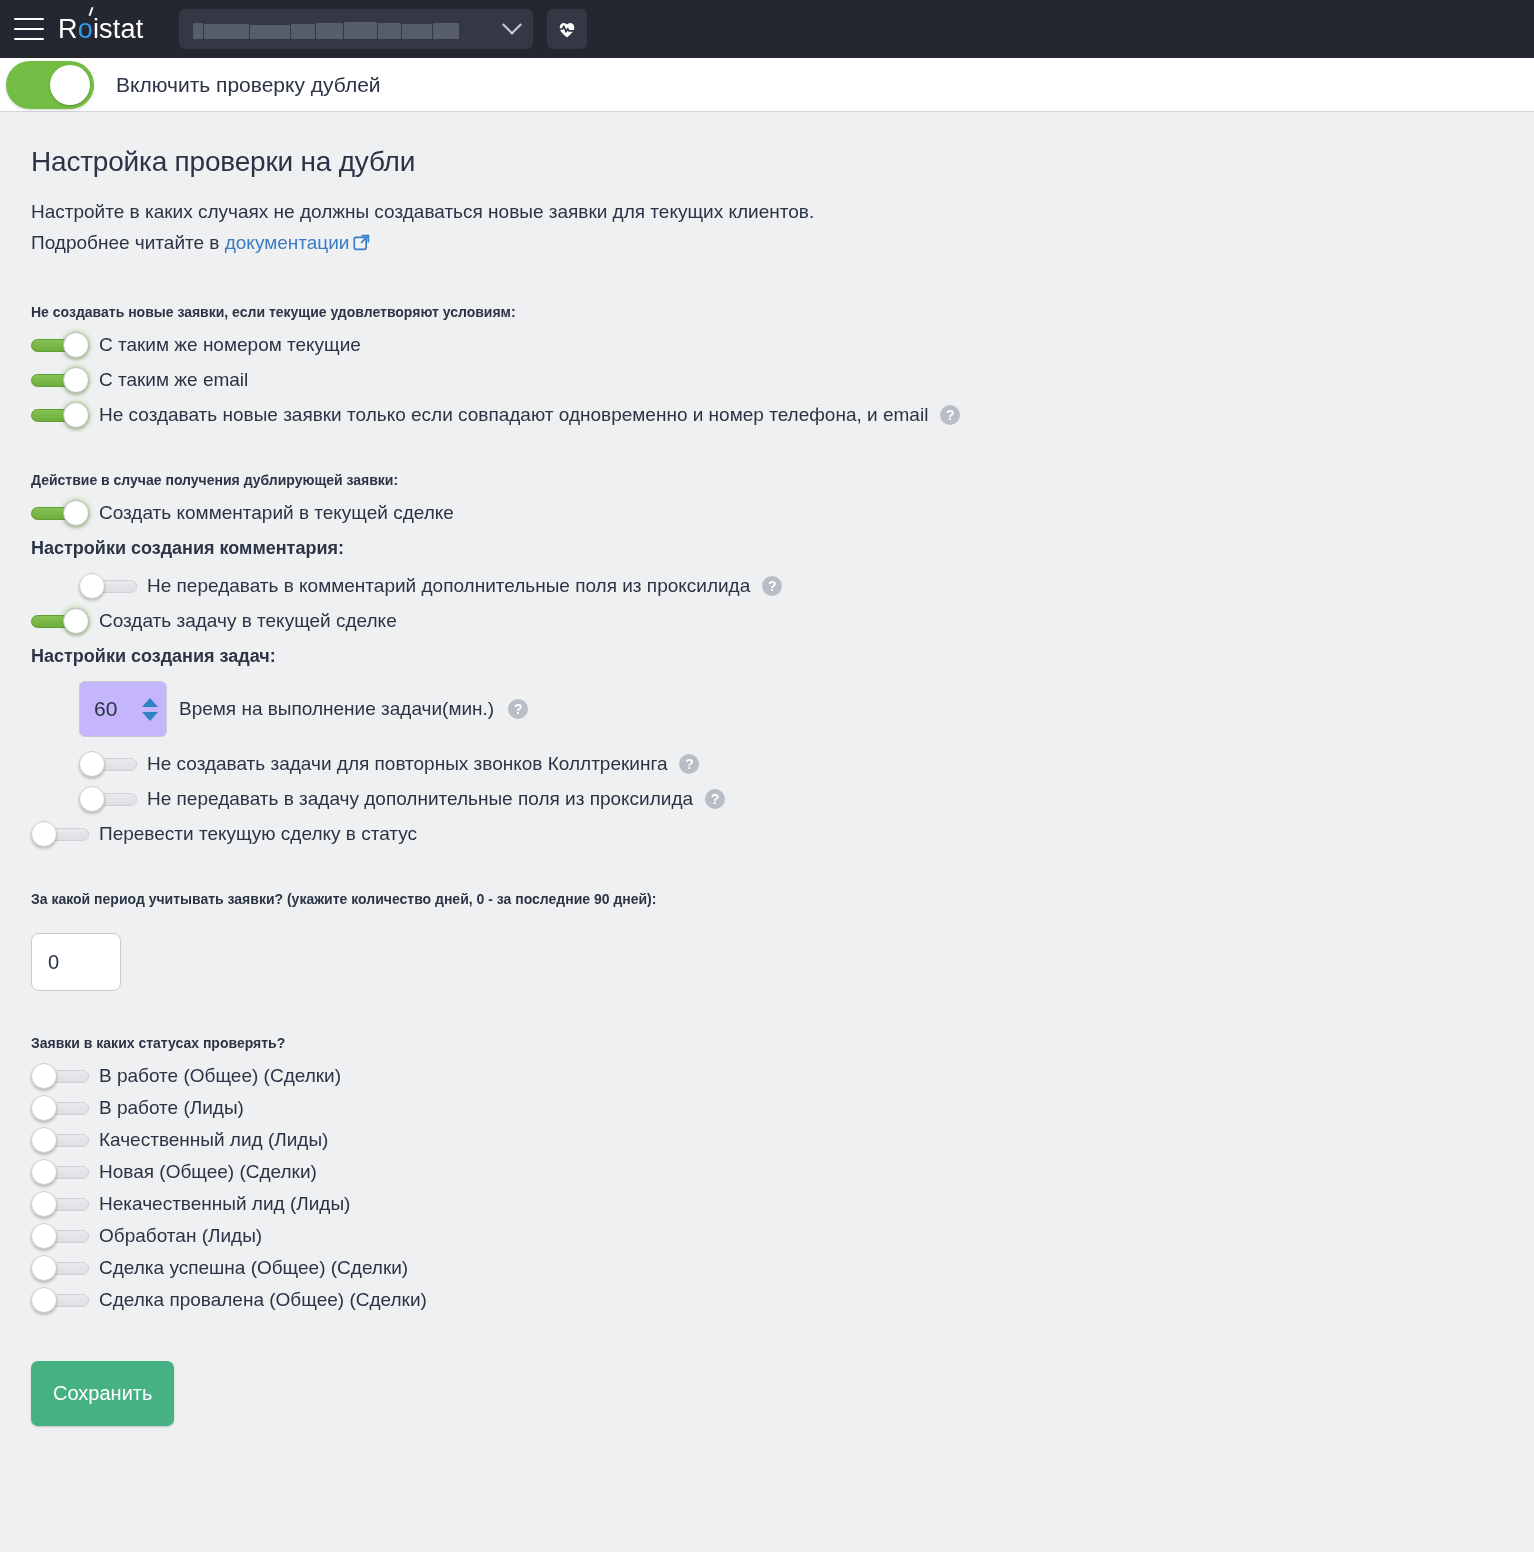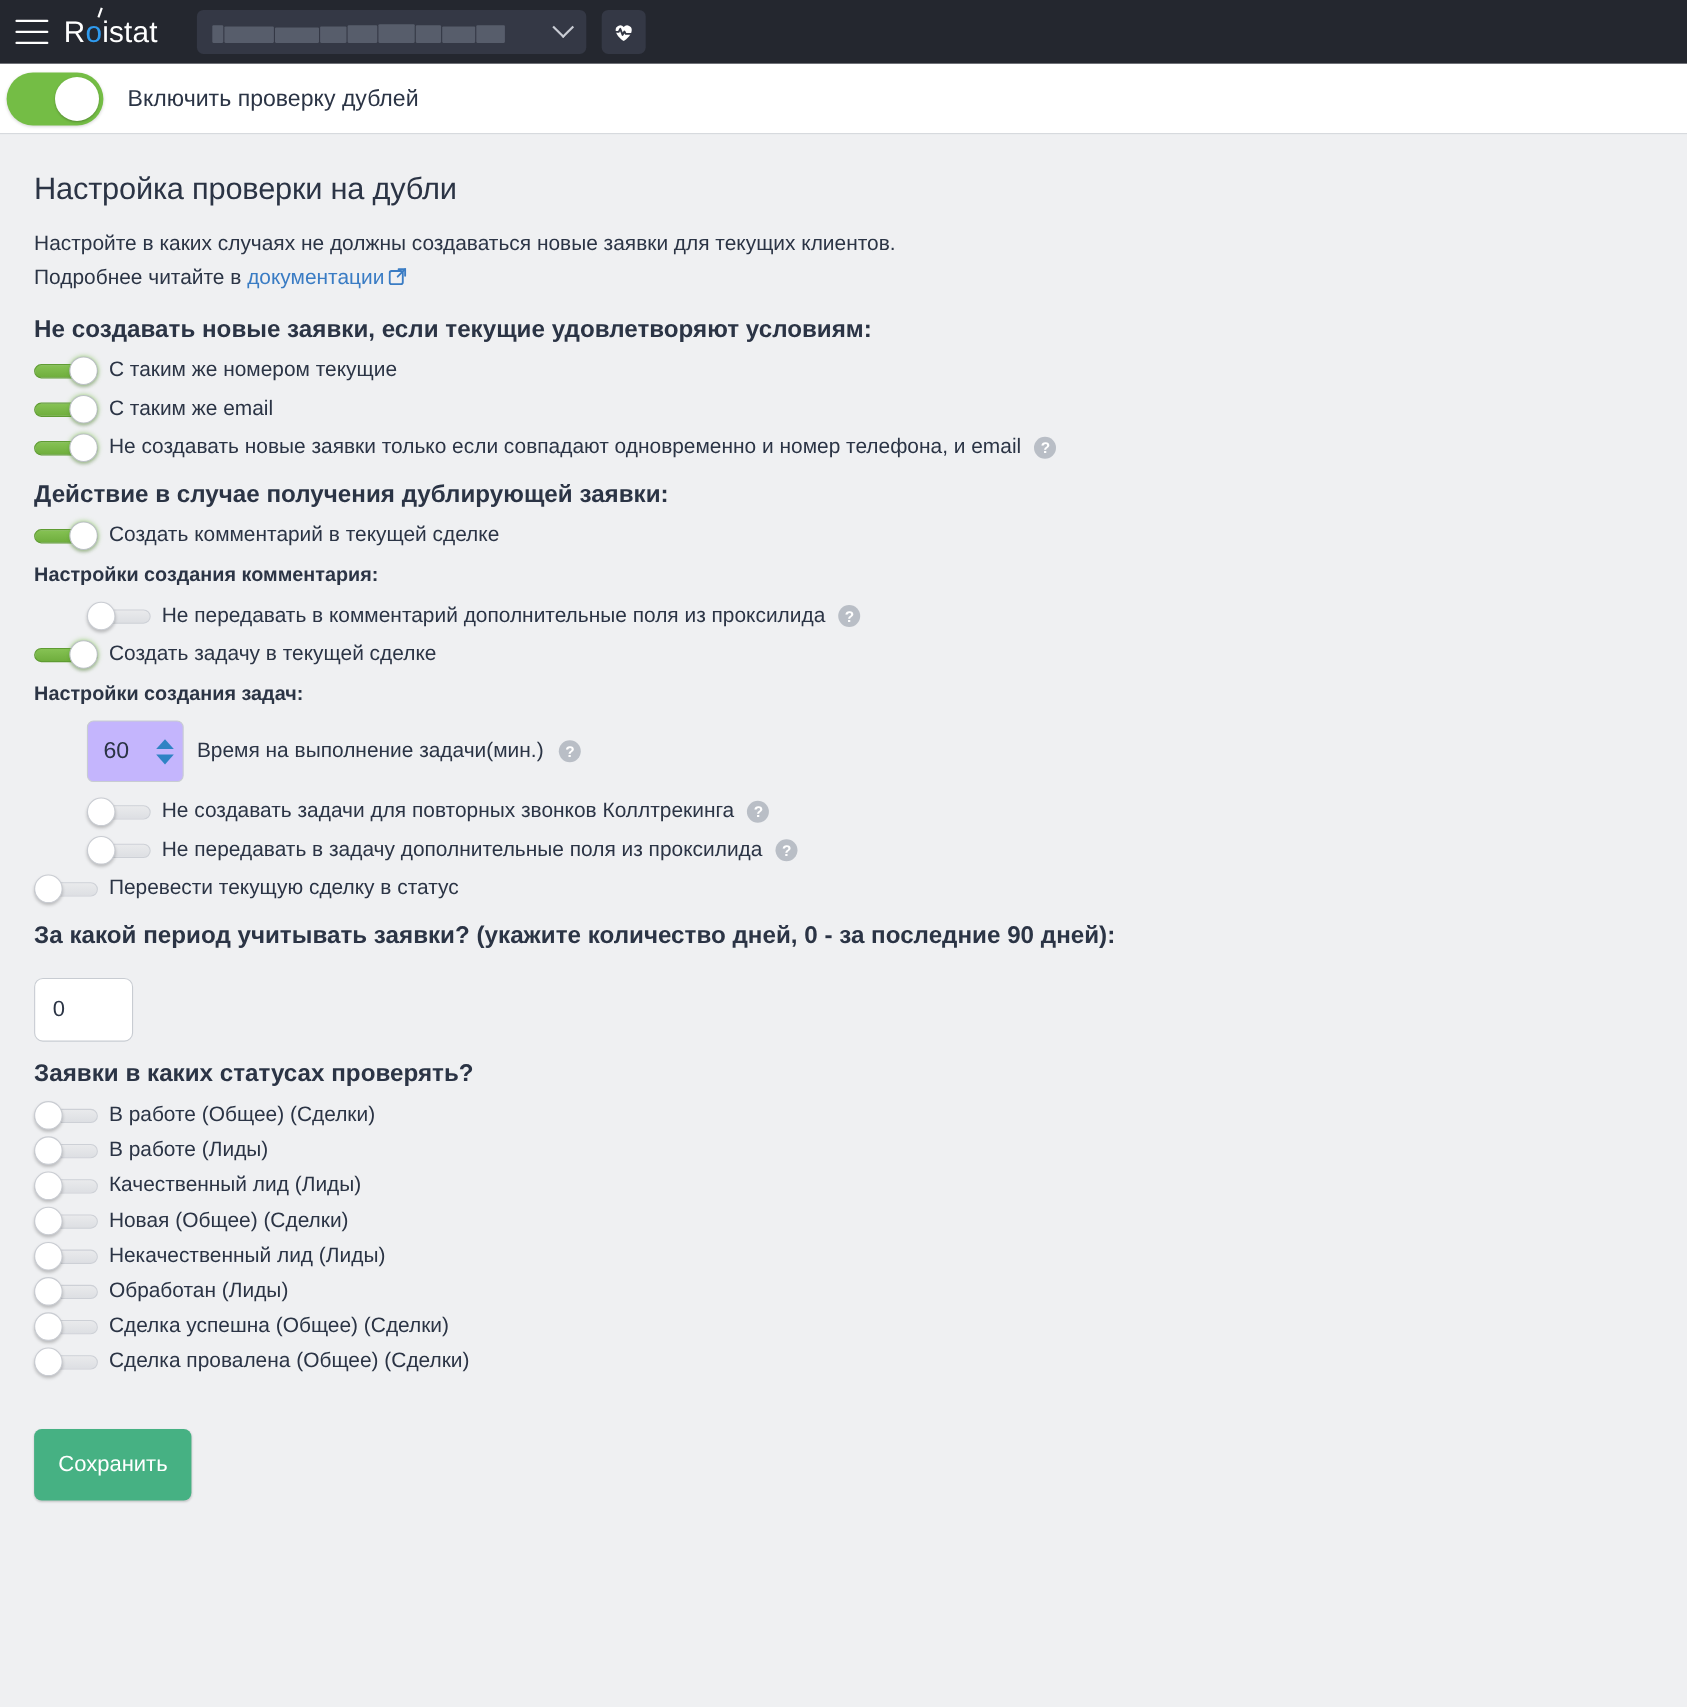--- a/index.html
+++ b/index.html
@@ -46,21 +46,21 @@
     border-right: 2px solid #c9ccd4; border-bottom: 2px solid #c9ccd4;
     transform: rotate(45deg) translate(-3px,-3px);
   }
   .pulse-btn {
     width: 40px; height: 40px; border-radius: 6px; background: #343845;
     display: flex; align-items: center; justify-content: center; cursor: pointer; flex: 0 0 auto;
   }
 
   
   .enable-row {
-    height: 64px; background: #ffffff;
+    height: 54px; background: #ffffff;
     border-bottom: 1px solid #d3d6db;
     display: flex; align-items: center; padding-left: 6px; gap: 22px;
   }
   .big-toggle {
     width: 88px; height: 48px; border-radius: 26px; background: #74bd45;
     position: relative; cursor: pointer; flex: 0 0 auto;
     box-shadow: 0 1px 3px rgba(0,0,0,.18);
   }
   .big-toggle .knob {
     position: absolute; top: 4px; right: 4px; width: 40px; height: 40px;
@@ -68,21 +68,21 @@
   }
   .enable-label { font-size: 21px; color: #2b3445; }
 
   
   .content { padding: 34px 0 0 31px; }
   h1.page-title { font-size: 28px; font-weight: normal; margin: 0 0 18px 0; letter-spacing: -.2px; }
   .lede { font-size: 19px; line-height: 31px; margin: 0 0 0 0; color: #2b3445; }
   .lede a { color: #3a7cc4; text-decoration: none; }
   .ext-icon { display: inline-block; vertical-align: -2px; margin-left: 4px; }
 
-  .group-title { font-size: 22px; font-weight: bold; margin: 16px 0 12px 0; }
+  .group-title { font-size: 14px; font-weight: bold; margin: 44px 0 12px 0; }
   .group-title.sub { font-size: 18px; margin: 12px 0 14px 0; }
 
   .row { display: flex; align-items: center; gap: 10px; margin: 9px 0; }
 
   
   .tg { position: relative; width: 58px; height: 26px; flex: 0 0 auto; cursor: pointer; }
   .tg .track {
     position: absolute; left: 0; top: 7px; width: 58px; height: 13px; border-radius: 7px;
     background: linear-gradient(#e9eaec,#dddfe3); border: 1px solid #cdd0d6;
   }

